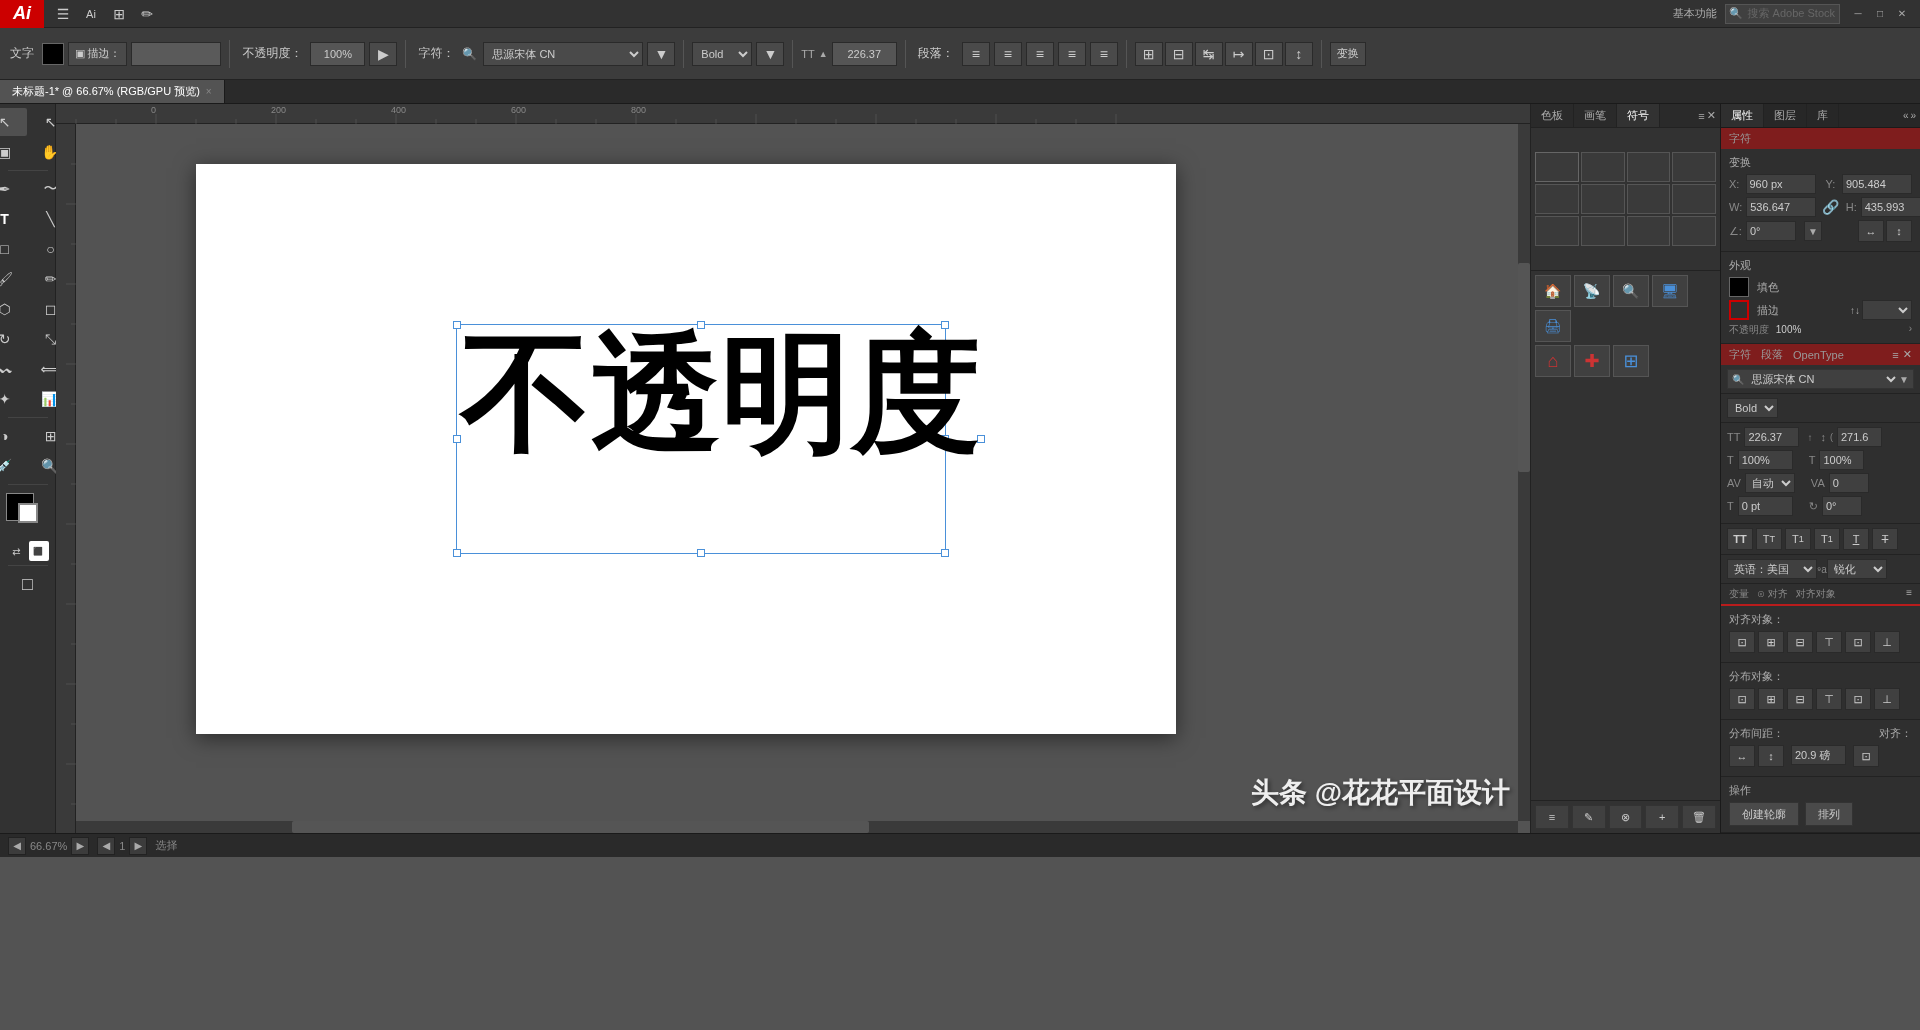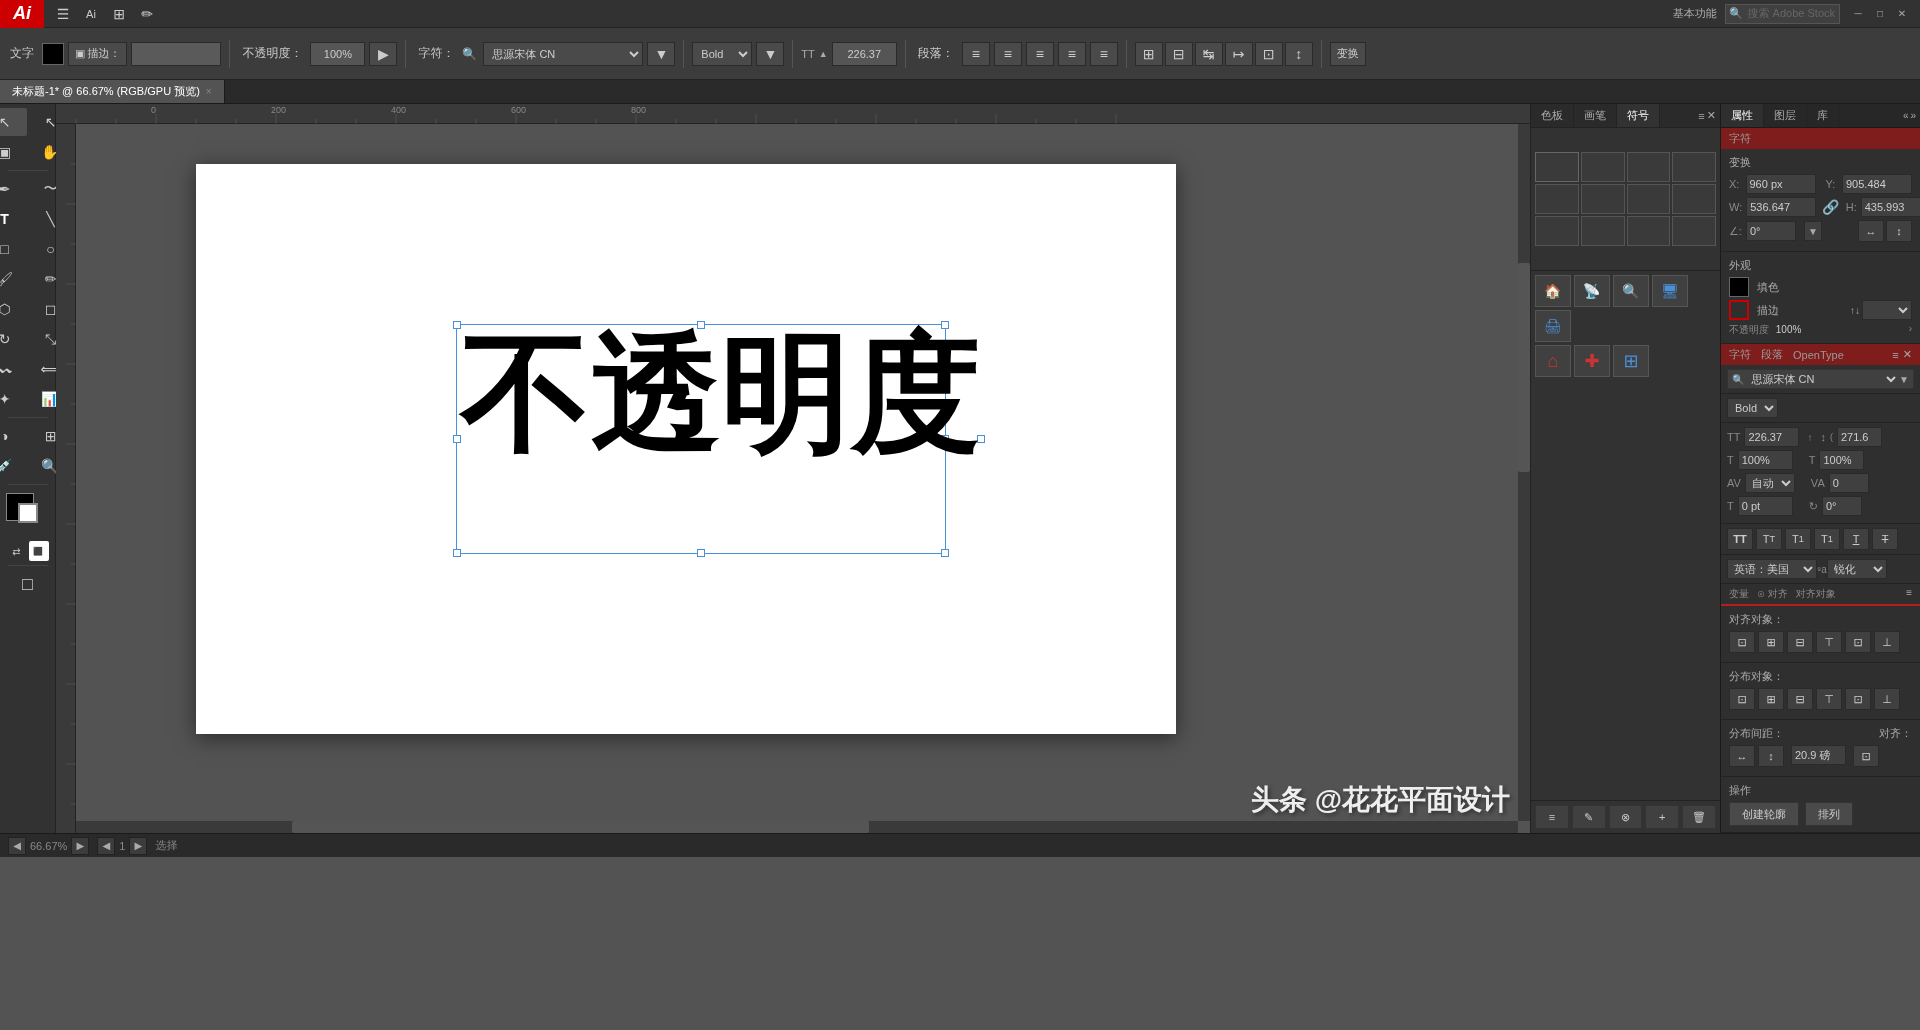--- a/index.html
+++ b/index.html
@@ -156,21 +156,21 @@
     
     .status-bar {
       width: 100%; height: 24px; background: #2a2a2a; border-top: 1px solid #1a1a1a;
       display: flex; align-items: center; padding: 0 8px; gap: 8px; font-size: 11px; color: #888;
     }
     .status-zoom { display: flex; align-items: center; gap: 4px; }
     .zoom-btn { width: 18px; height: 18px; background: #3c3c3c; border: 1px solid #222; color: #aaa; display: flex; align-items: center; justify-content: center; font-size: 10px; cursor: pointer; }
 
     
     .watermark {
-      position: absolute; bottom: 14px; right: 20px;
+      position: absolute; bottom: 21px; right: 20px;
       font-size: 28px; font-weight: bold; color: #fff; opacity: 0.9;
       text-shadow: 2px 2px 4px rgba(0,0,0,0.5); white-space: nowrap;
     }
 
     
     .vscroll { position: absolute; right: 0; top: 0; bottom: 0; width: 12px; background: #3a3a3a; }
     .vscroll-thumb { position: absolute; top: 20%; width: 100%; height: 30%; background: #555; border-radius: 2px; }
     .hscroll { position: absolute; left: 0; right: 12px; bottom: 0; height: 12px; background: #3a3a3a; }
     .hscroll-thumb { position: absolute; left: 15%; height: 100%; width: 40%; background: #555; border-radius: 2px; }
 

